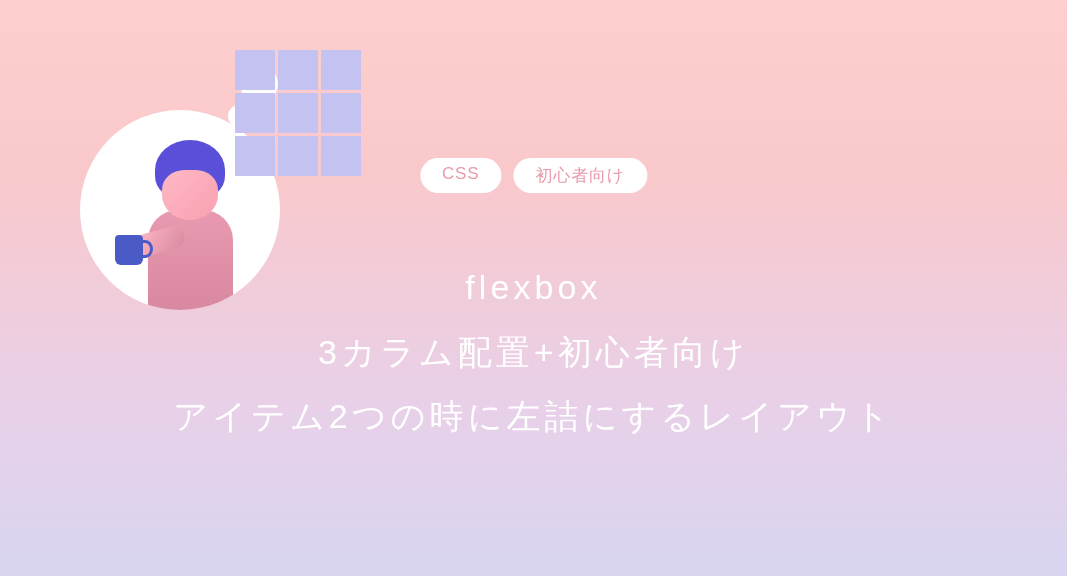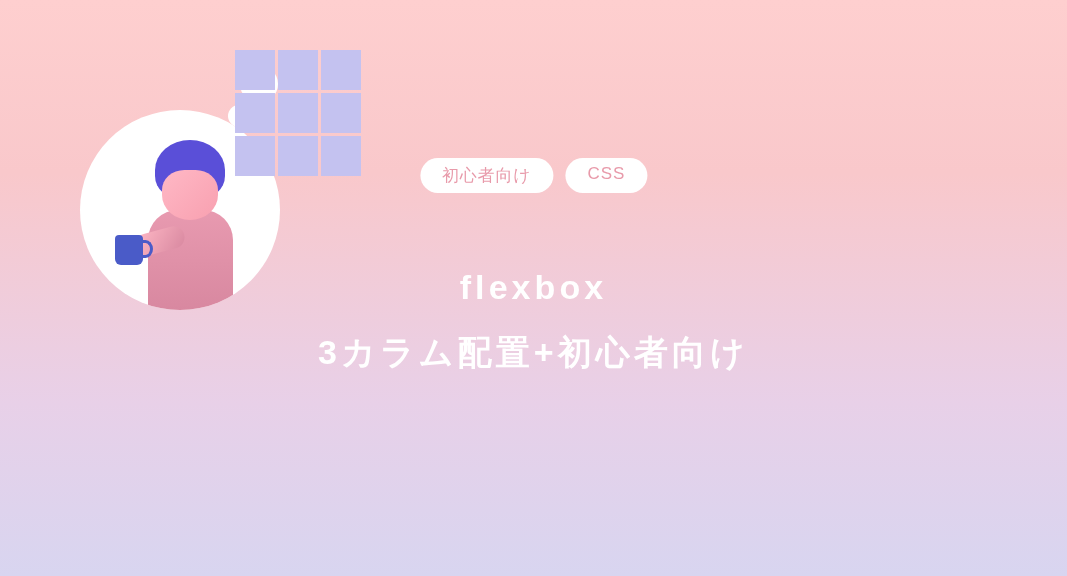--- a/index.html
+++ b/index.html
@@ -164,21 +164,21 @@
       position: absolute;
       top: 255px;
       left: 0;
       right: 0;
       text-align: center;
       color: white;
     }
     
     .title-line {
       font-size: 34px;
-      font-weight: 700;
+      font-weight: 400;
       letter-spacing: 0.12em;
       line-height: 1.9;
     }
   </style>
 </head>
 <body>
 
 <div class="illustration">
   <div class="avatar-circle">
     <div class="person">
@@ -198,20 +198,21 @@
     <div class="grid-cell"></div>
       <div class="grid-cell"></div>
       <div class="grid-cell"></div>
     <div class="grid-cell"></div>
       <div class="grid-cell"></div>
       <div class="grid-cell"></div>
   </div>
 </div>
 
 <div class="badges">
+  <span class="badge">CSS</span>
   <span class="badge">初心者向け</span>
-  <span class="badge">CSS</span>
 </div>
 
 <div class="title-block">
   <div class="title-line">flexbox</div>
   <div class="title-line">3カラム配置+初心者向け</div>
+  <div class="title-line">アイテム2つの時に左詰にするレイアウト</div>
 </div>
 
 </body></html>

